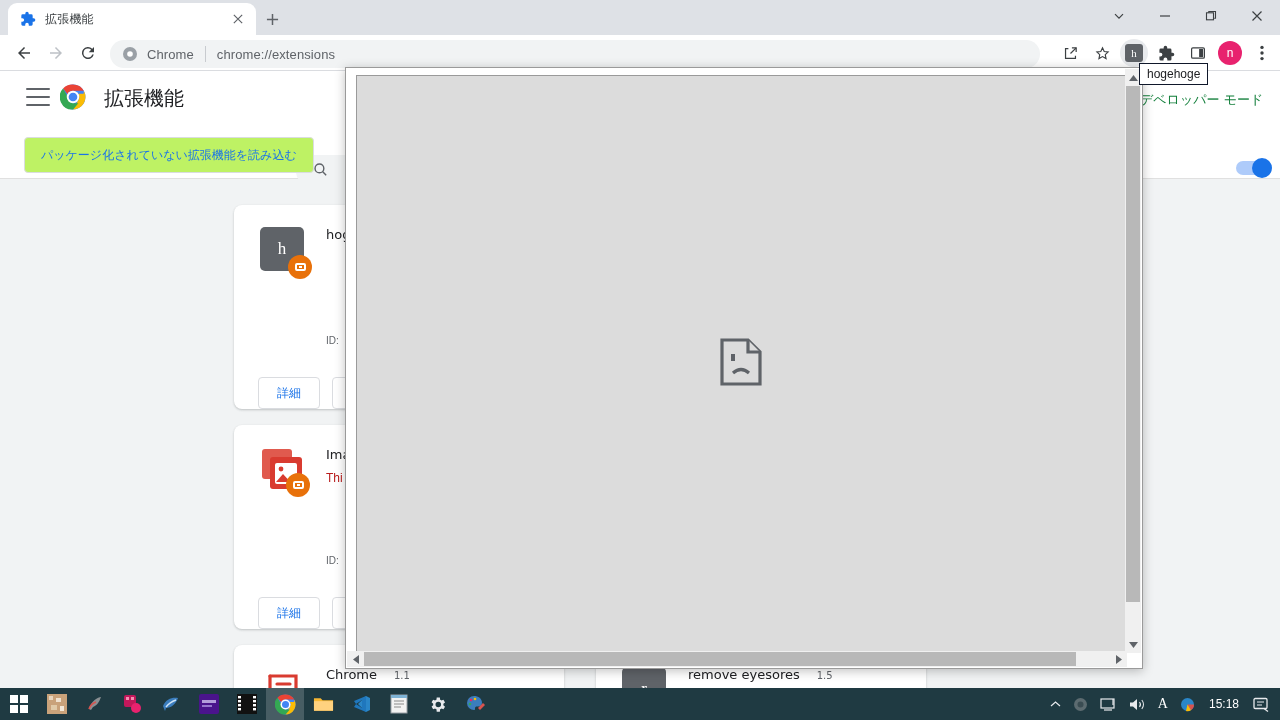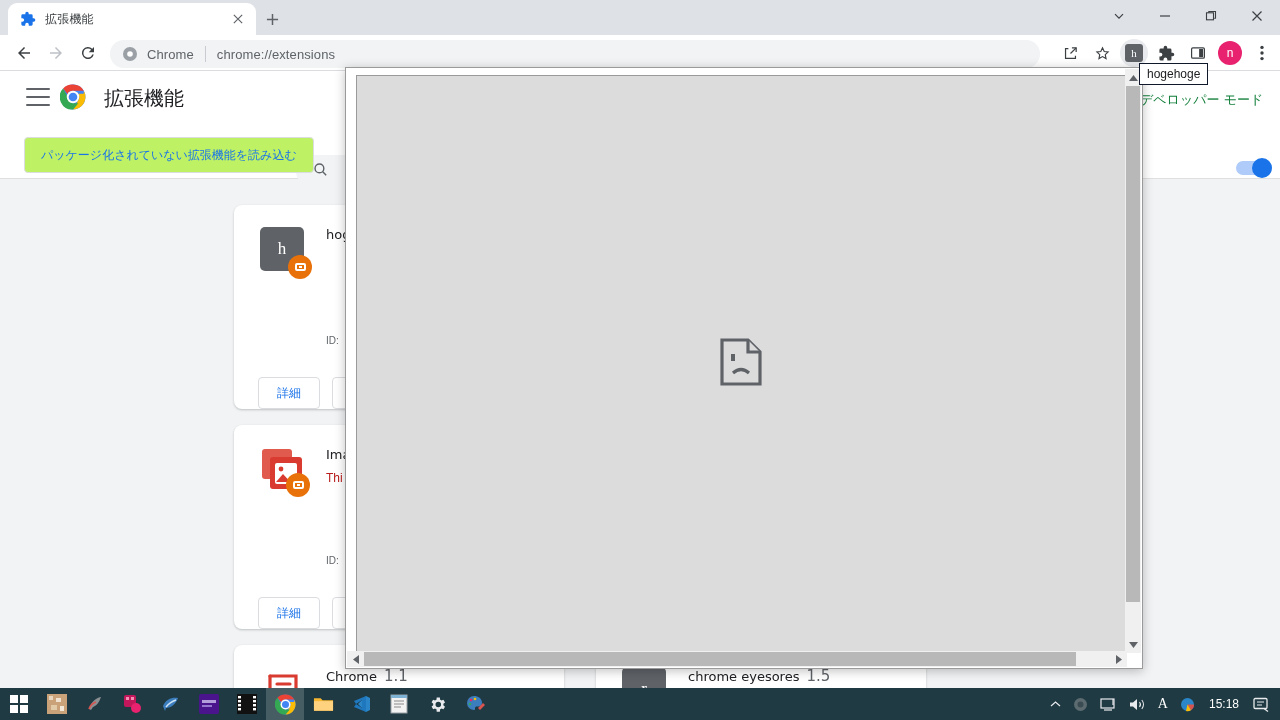--- a/index.html
+++ b/index.html
@@ -128,21 +128,21 @@
   
   .card {
     position: absolute; width: 330px; background: #ffffff;
     border-radius: 8px; box-shadow: 0 1px 2px rgba(60,64,67,.18), 0 1px 3px rgba(60,64,67,.1);
   }
   .card-icon-wrap { position: absolute; left: 26px; top: 22px; width: 52px; height: 52px; }
   .card-name {
     position: absolute; left: 92px; top: 22px; font-size: 13px; color: #202124;
     white-space: nowrap; font-family: "DejaVu Sans", sans-serif;
   }
-  .card-ver { font-size: 15px; color: #5f6368; margin-left: 7px; }
+  .card-ver { font-size: 10px; color: #5f6368; margin-left: 17px; }
   .card-desc {
     position: absolute; left: 92px; top: 46px; font-size: 12px; color: #b91c1c;
     white-space: nowrap;
   }
   .card-id { position: absolute; left: 92px; top: 130px; font-size: 10px; color: #5f6368; }
   .card-btn {
     position: absolute; top: 172px; height: 32px;
     border: 1px solid #dadce0; border-radius: 4px; background: #fff;
     display: flex; align-items: center; justify-content: center;
     color: #1a73e8; font-size: 12px; font-family: "DejaVu Sans", sans-serif;
@@ -404,21 +404,21 @@
       </div>
     </div>
 
     <div class="card" style="left:596px; top:574px; height:204px;">
       <div class="card-icon-wrap">
         <div style="width:44px;height:44px;background:#5f6368;border-radius:5px;display:flex;align-items:center;justify-content:center;color:#fff;font-size:17px;font-family:'Liberation Serif',serif;">
           <span>r</span>
         </div>
       </div>
       <div class="card-name">
-        <span>chrome eyesores</span><span class="card-ver">1.5</span>
+        <span>remove eyesores</span><span class="card-ver">1.5</span>
       </div>
     </div>
   </div>
 
   <div class="popup">
     <div class="popup-canvas">
       <span>
         <svg width="42" height="48" viewBox="0 0 42 48">
           <path d="M2 2h26l12 12v32H2z" fill="#dcdcdc" stroke="#5f6368" stroke-width="3.2"></path>
           <path d="M28 2v12h12" fill="#dcdcdc" stroke="#5f6368" stroke-width="3.2"></path>

